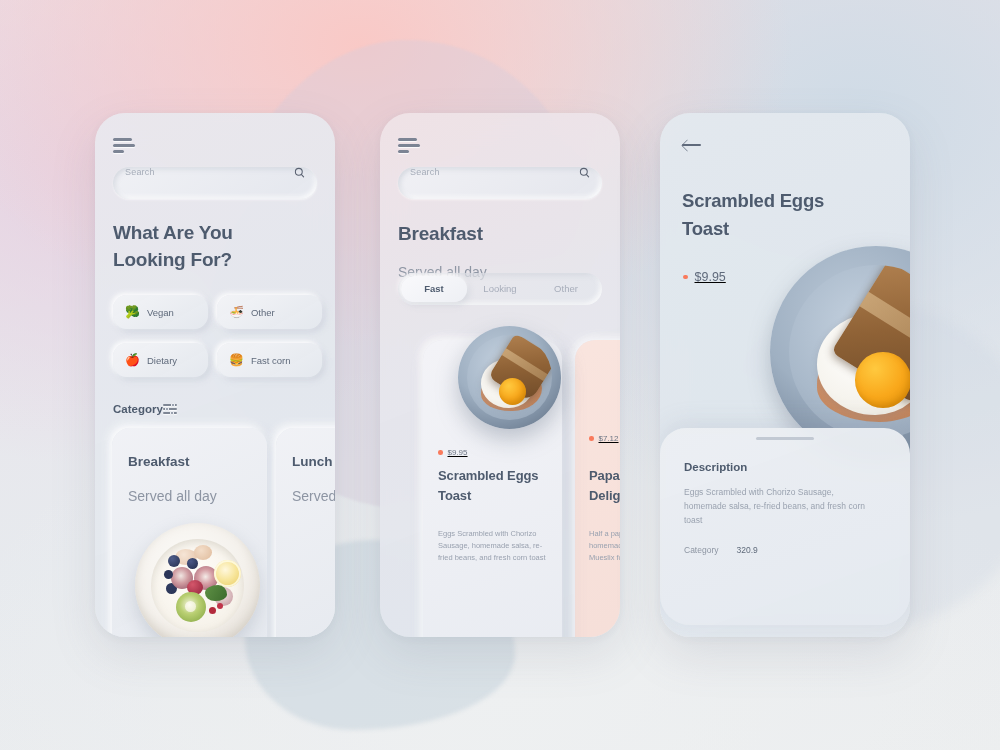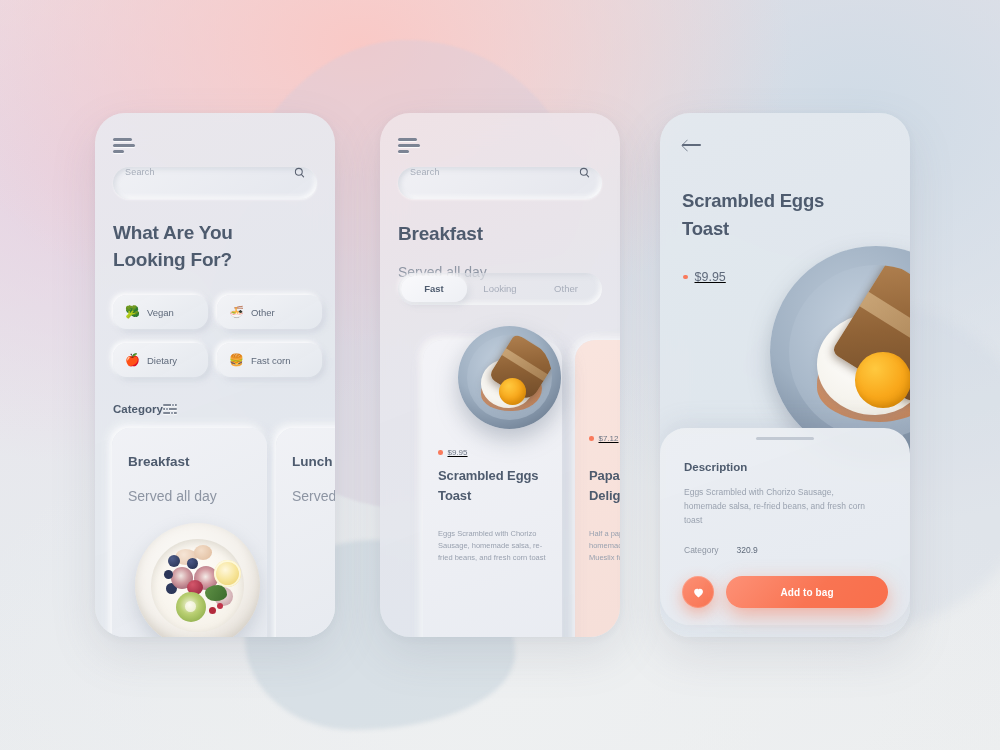--- a/index.html
+++ b/index.html
@@ -446,22 +446,14 @@
 
     <div class="desc-title" style="position:absolute;left:24px;top:33px;">Description</div>
 
     <div class="desc-body" style="position:absolute;left:24px;top:57px;width:186px;">Eggs Scrambled with Chorizo Sausage, homemade salsa, re-fried beans, and fresh corn toast</div>
 
     <div class="cal-row" style="position:absolute;left:24px;top:117px;">
       <span>Category</span>
       <span style="color:#5f6a7b;">320.9</span>
     </div>
 
-    <div style="position:absolute;left:22px;right:22px;top:148px;display:flex;align-items:center;gap:12px;">
-      <div class="heart-btn" style="width:32px;height:32px;flex:none;">
-        <svg viewBox="0 0 24 24">
-          <path d="M12 21s-8-5.3-8-10.4C4 7.3 6.3 5 9.2 5c1.7 0 3 .9 2.8 1.8C12 5.9 13.3 5 15 5c2.9 0 5.2 2.3 5.2 5.6C20.2 15.7 12 21 12 21z"></path>
-        </svg>
-      </div>
-      <div class="add-btn">Add to bag</div>
-    </div>
   </div>
 </div>
 
 </body></html>

